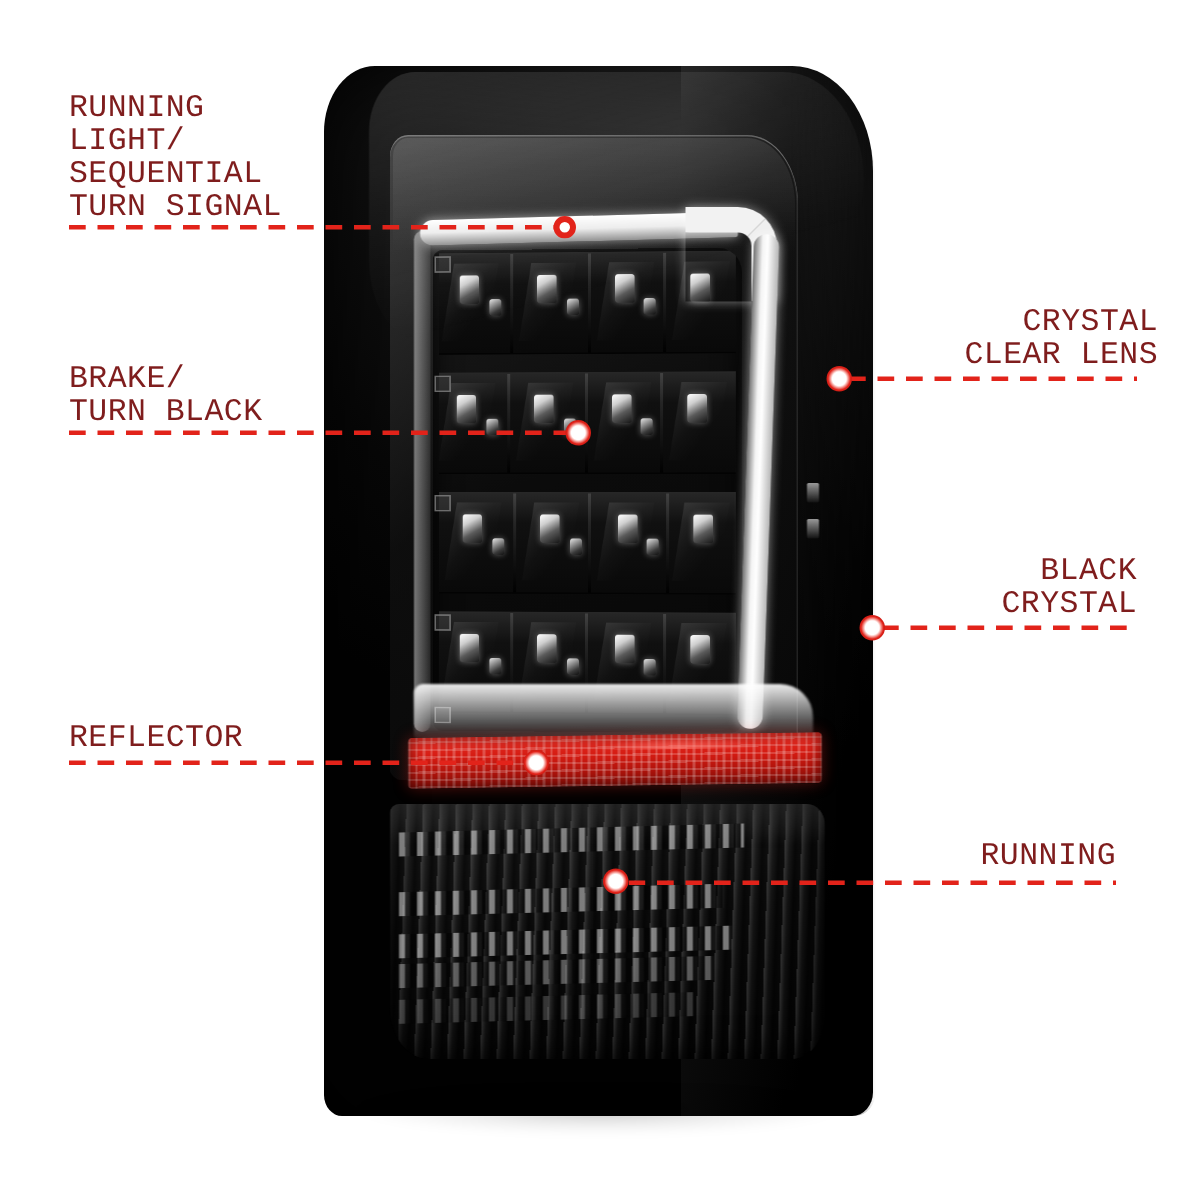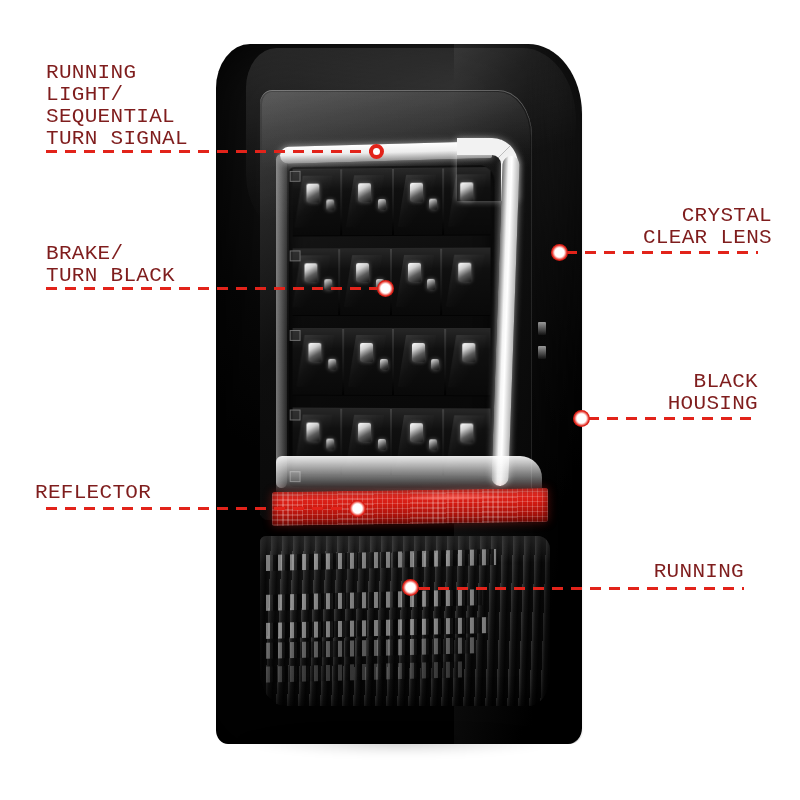--- a/index.html
+++ b/index.html
@@ -453,35 +453,35 @@
   </div>
 
   <div>
     <div class="callout-label left" style="left:46px; top:243px; width:190px;">BRAKE/
 TURN BLACK</div>
     <div class="leader" style="left:46px; top:287px; width:340px;"></div>
     <div class="dot glow" style="left:377px; top:280px;"></div>
   </div>
 
   <div>
-    <div class="callout-label left" style="left:35px; top:482px; width:200px;">REFLECTOR</div>
+    <div class="callout-label left" style="left:46px; top:482px; width:200px;">REFLECTOR</div>
     <div class="leader" style="left:46px; top:507px; width:315px;"></div>
     <div class="dot glow" style="left:349px; top:500px;"></div>
   </div>
 
   <div>
     <div class="callout-label right" style="right:28px; top:205px; width:230px;">CRYSTAL
 CLEAR LENS</div>
     <div class="leader" style="left:566px; top:251px; width:192px;"></div>
     <div class="dot glow" style="left:551px; top:244px;"></div>
   </div>
 
   <div>
     <div class="callout-label right" style="right:42px; top:371px; width:230px;">BLACK
-HOUSING</div>
+CRYSTAL</div>
     <div class="leader" style="left:588px; top:417px; width:170px;"></div>
     <div class="dot glow" style="left:573px; top:410px;"></div>
   </div>
 
   <div>
     <div class="callout-label right" style="right:56px; top:561px; width:230px;">RUNNING</div>
     <div class="leader" style="left:419px; top:587px; width:325px;"></div>
     <div class="dot glow" style="left:402px; top:579px;"></div>
   </div>
 

